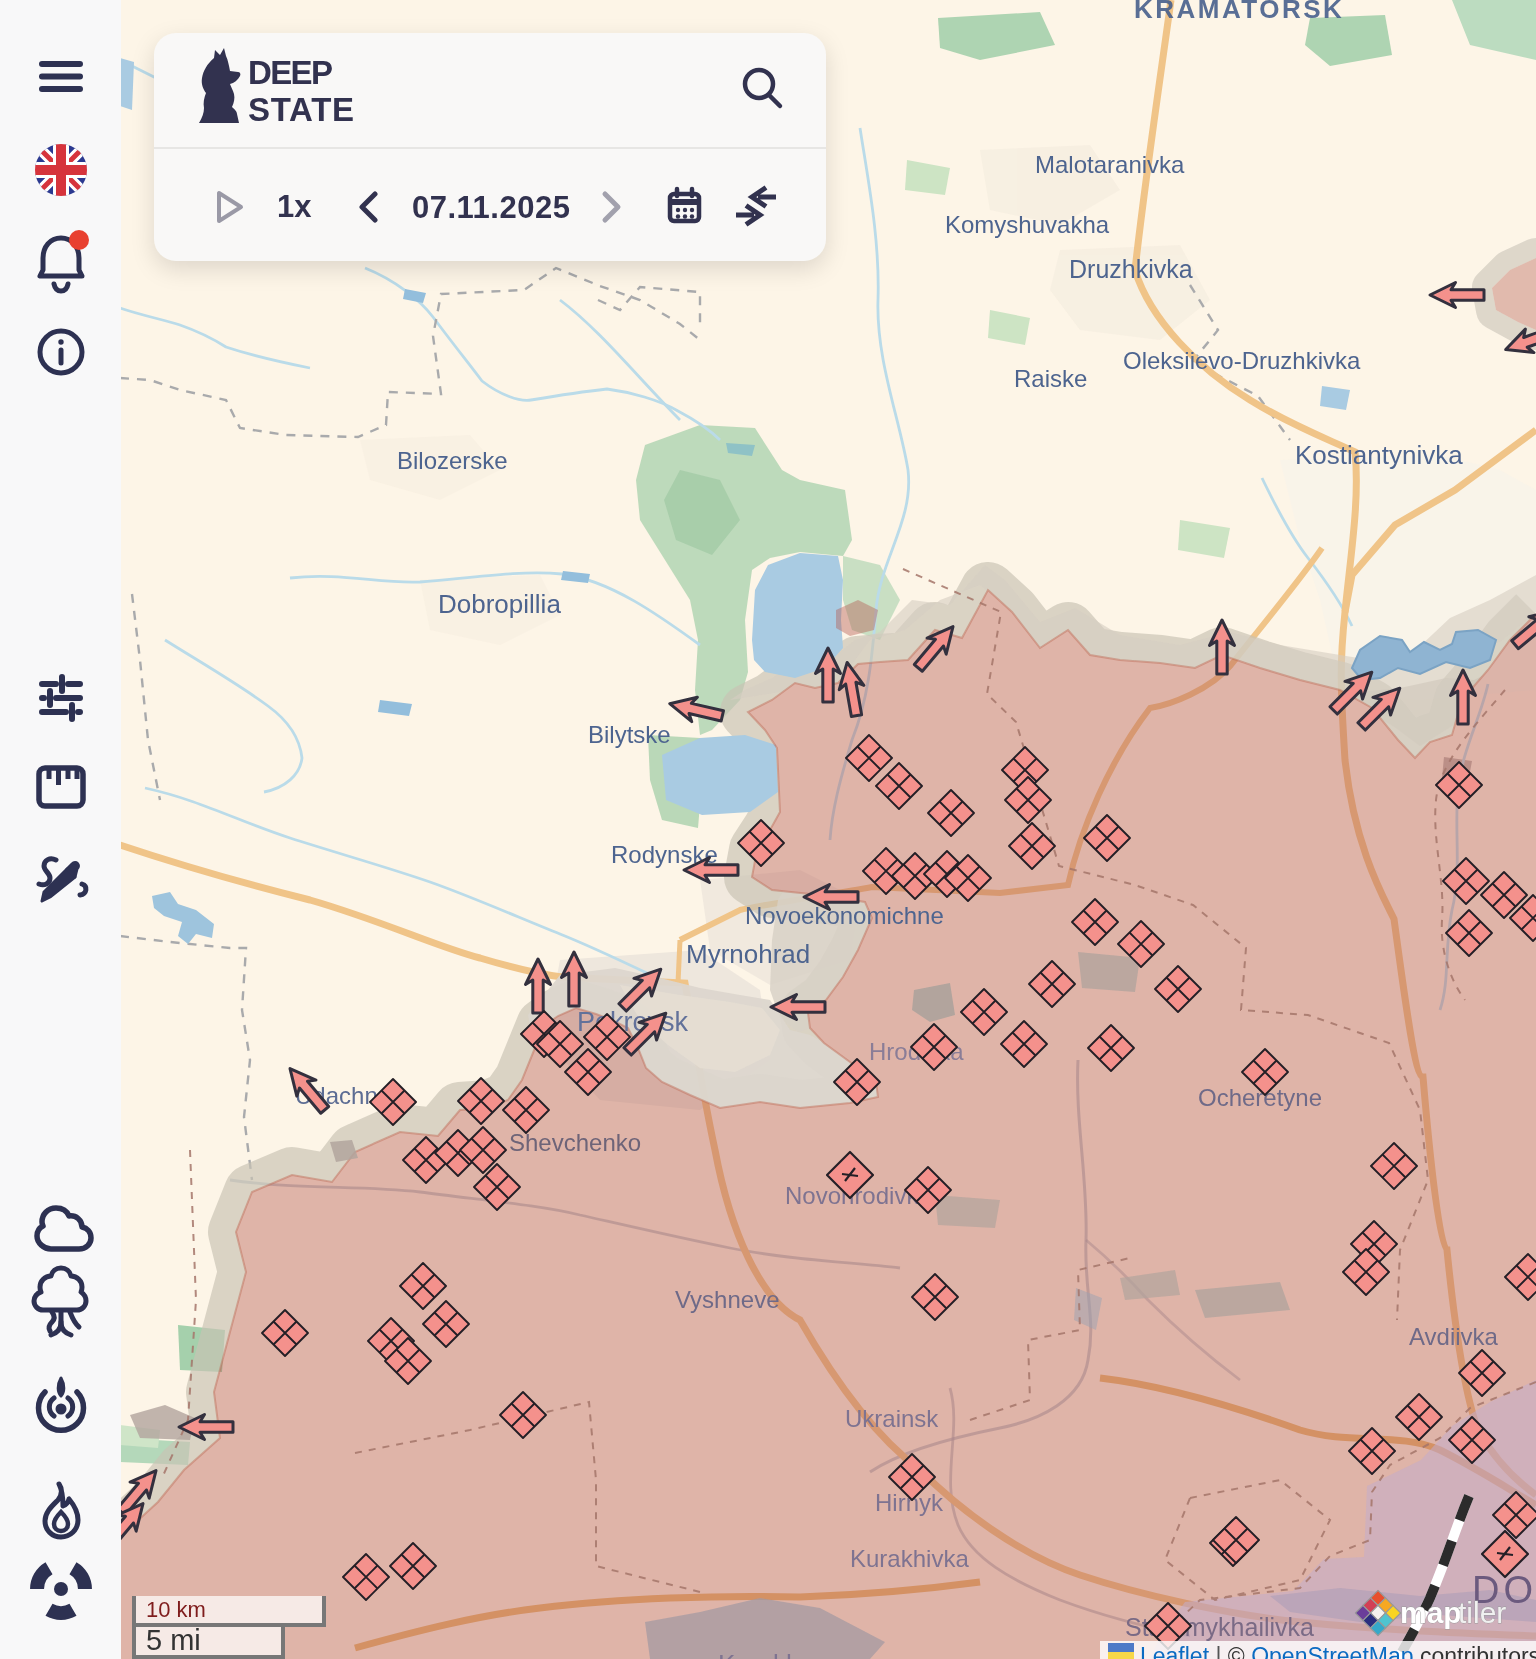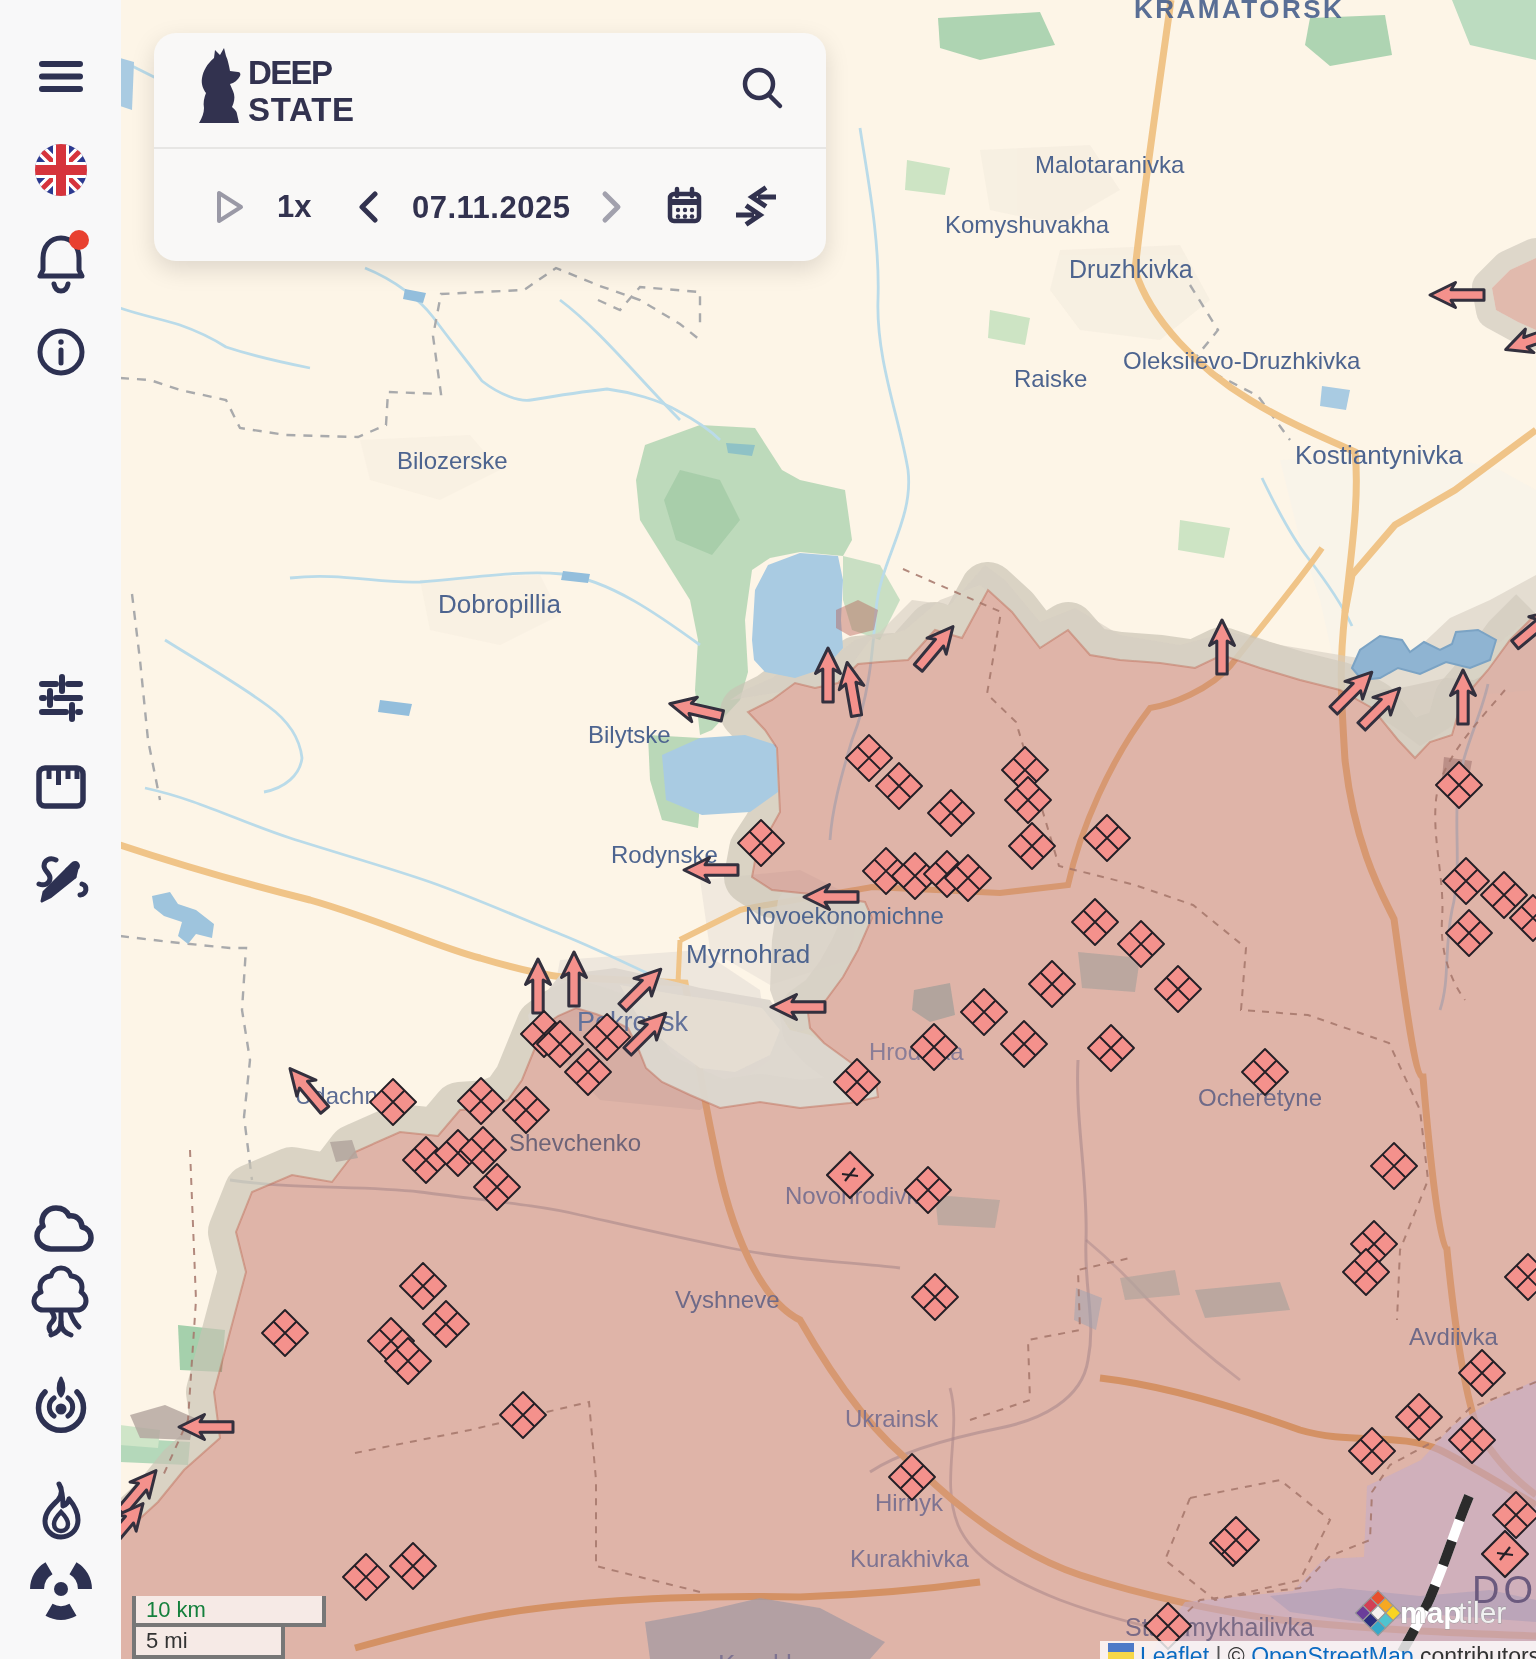--- a/index.html
+++ b/index.html
@@ -366,22 +366,22 @@
       </g>
     </g>
     <g stroke="#32324f" stroke-width="5" fill="none">
       <path d="M776,197 L758,197 M766,187.5 L752,197 L766,206.5"></path>
       <path d="M736,215 L754,215 M746,205.5 L760,215 L746,224.5"></path>
     </g>
   </g>
 </svg>
 </div>
 <div id="scalebar" style="position:absolute;left:132px;top:1596px;z-index:4;font-family:'Liberation Sans',sans-serif;">
-  <div style="box-sizing:border-box;width:194px;height:31px;background:rgba(255,255,255,0.72);border:4px solid #777777;border-top:none;color:#15803d;font-size:22px;line-height:27px;padding-left:10px;">10 km</div>
-  <div style="box-sizing:border-box;width:153px;height:32px;background:rgba(255,255,255,0.72);border:4px solid #777777;border-top:none;color:#333;font-size:22px;line-height:27px;padding-left:10px;">5 mi</div>
+  <div style="box-sizing:border-box;width:194px;height:31px;background:rgba(255,255,255,0.72);border:4px solid #777777;border-top:none;color:#7f1d1d;font-size:22px;line-height:27px;padding-left:10px;">10 km</div>
+  <div style="box-sizing:border-box;width:153px;height:32px;background:rgba(255,255,255,0.72);border:4px solid #777777;border-top:none;color:#333;font-size:29px;line-height:27px;padding-left:10px;">5 mi</div>
 </div>
 <div id="maptiler" style="position:absolute;left:1352px;top:1585px;z-index:4;text-decoration:underline;">
 <svg width="180" height="60" viewBox="0 0 180 60" xmlns="http://www.w3.org/2000/svg">
   <g transform="translate(26,28) rotate(45)" stroke="#999999" stroke-width="1.2" stroke-linejoin="round">
     <rect x="-16" y="-16" width="10.7" height="10.7" fill="#e8502e"></rect>
     <rect x="-5.3" y="-16" width="10.7" height="10.7" fill="#f6a821"></rect>
     <rect x="5.3" y="-16" width="10.7" height="10.7" fill="#f9d423"></rect>
     <rect x="-16" y="-5.3" width="10.7" height="10.7" fill="#d23f56"></rect>
     <rect x="-5.3" y="-5.3" width="10.7" height="10.7" fill="#f4f1ee"></rect>
     <rect x="5.3" y="-5.3" width="10.7" height="10.7" fill="#4fc4cf"></rect>

